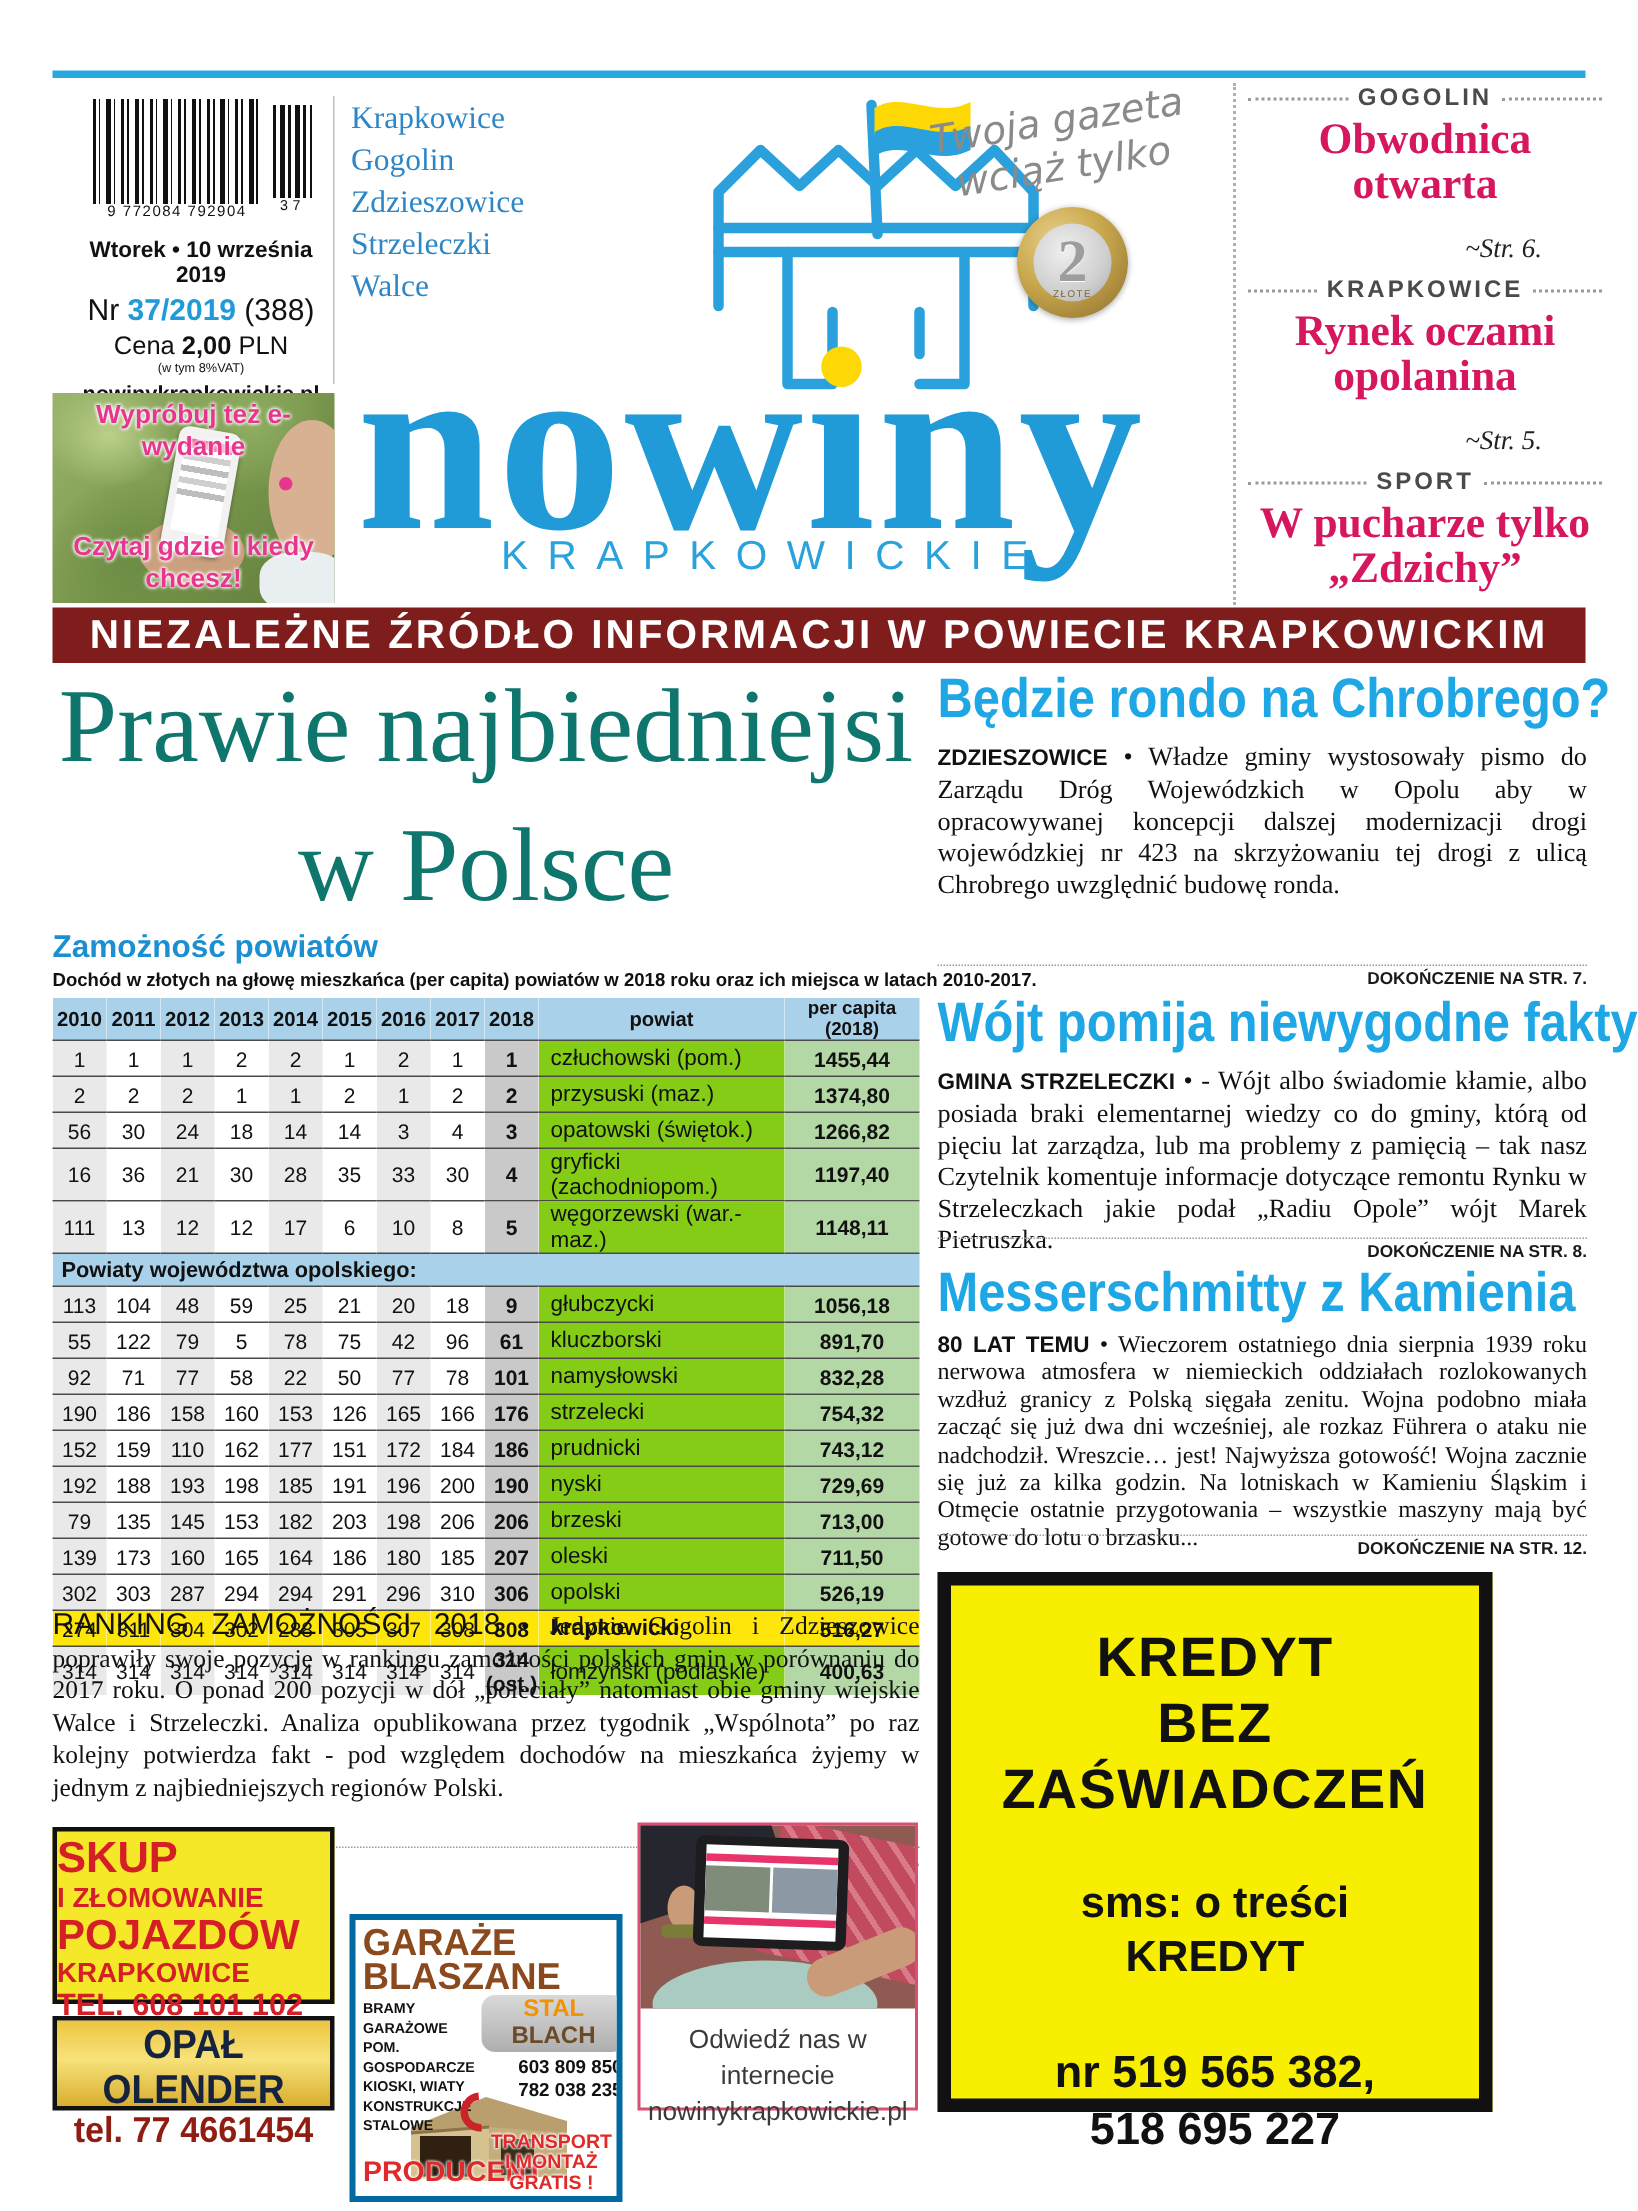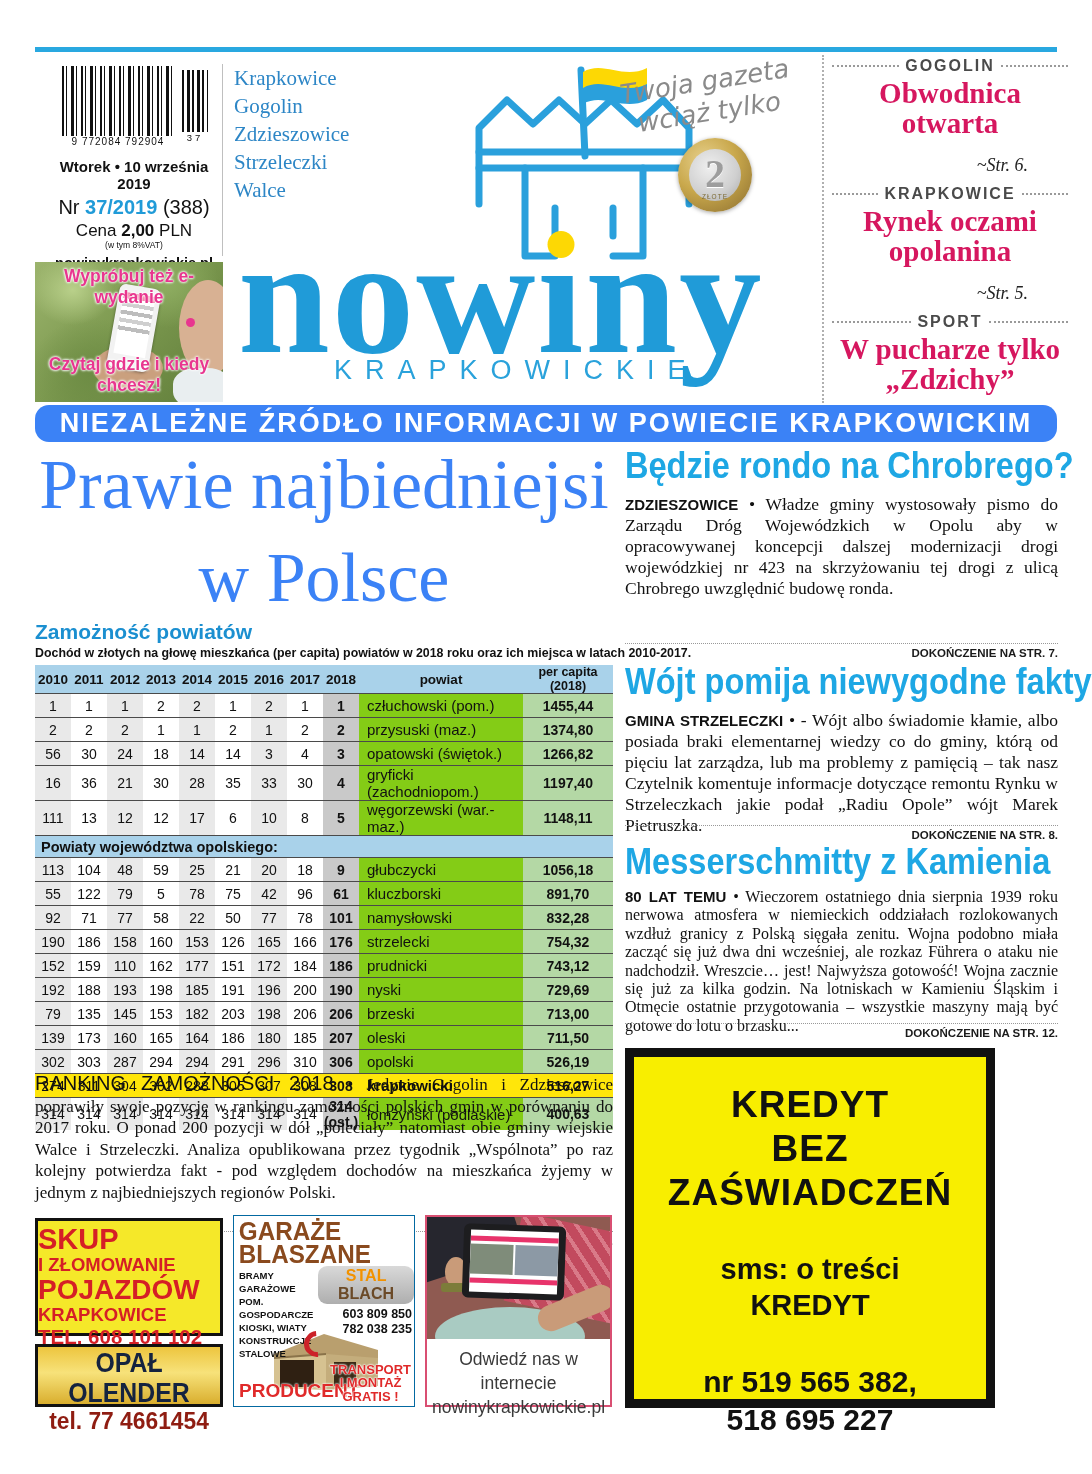--- a/index.html
+++ b/index.html
@@ -77,26 +77,26 @@
   .teaser{margin-bottom:9px;}
   .t-label-row{display:flex;align-items:center;gap:6px;margin:2px 0 0 0;}
   .t-dots{flex:1;border-top:2px dotted #9a9a9a;height:0;}
   .t-label{font-size:16px;font-weight:bold;color:#4a4a4a;letter-spacing:2px;}
   .t-title{font-family:"Liberation Serif",serif;font-weight:bold;color:#d6175f;
     font-size:29px;line-height:30px;text-align:center;margin-top:3px;}
   .t-page{font-family:"Liberation Serif",serif;font-style:italic;font-size:18px;color:#222;
     text-align:right;padding-right:40px;margin-top:17px;}
 
   
-  #banner{left:35px;top:405px;width:1022px;height:37px;background:#3b82f6;color:#fff;
-    display:flex;align-items:center;justify-content:center;font-size:27px;font-weight:bold;letter-spacing:2px;border-radius:14px;}
+  #banner{left:35px;top:405px;width:1022px;height:37px;background:#7f1d1d;color:#fff;
+    display:flex;align-items:center;justify-content:center;font-size:27px;font-weight:bold;letter-spacing:2px;}
 
   
   #lead-hl{left:35px;top:438px;width:578px;text-align:center;font-family:"Liberation Serif",serif;
-    font-size:70px;line-height:93px;color:#3b82f6;}
+    font-size:70px;line-height:93px;color:#0f766e;}
 
   
   #tbl-sec{left:35px;top:620px;width:578px;}
   #tbl-title{color:#1b8fd0;font-size:21px;font-weight:bold;}
   #tbl-sub{font-size:12.5px;font-weight:bold;margin-top:2px;transform:scaleX(.99);transform-origin:left;white-space:nowrap;}
   #ranking-table{border-collapse:collapse;margin-top:5px;width:578px;table-layout:fixed;}
   #ranking-table th,#ranking-table td{padding:0;text-align:center;font-size:14px;height:23px;overflow:hidden;}
   #ranking-table th{background:#a9d2ea;font-size:13.5px;height:21px;}
   #ranking-table tr.data{border-top:1px solid #4a4a4a;}
   #ranking-table td.c0,#ranking-table td.c2,#ranking-table td.c4,#ranking-table td.c6{background:#e9e9e9;}
@@ -140,21 +140,21 @@
   .skup-l2{font-size:18.5px;line-height:21px;}
   .skup-l3{font-size:28px;line-height:29px;}
   .skup-l4{font-size:18.5px;line-height:21px;}
   .skup-l5{font-size:20.5px;line-height:23px;}
   #ad-opal{left:35px;top:1344px;width:188px;height:63px;border:3px solid #111;box-sizing:border-box;
     background:linear-gradient(180deg,#edc53e 0%,#f7e27a 45%,#d9ae2e 100%);text-align:center;}
   #opal-name{font-size:27px;line-height:30px;font-weight:bold;color:#15233f;transform:scaleX(.92);margin-top:1px;}
   #opal-tel{font-size:24px;line-height:26px;font-weight:bold;color:#8f1d12;transform:scaleX(.95);}
 
   
-  #ad-garaze{left:233px;top:1215px;width:182px;height:192px;border:1px solid #0369a1;background:#fff;
+  #ad-garaze{left:233px;top:1276px;width:182px;height:192px;border:4px solid #0369a1;background:#fff;
     box-sizing:border-box;overflow:hidden;}
   #gar-title{color:#8a4a1e;font-weight:bold;font-size:25px;line-height:23px;padding:4px 0 0 5px;
     transform:scaleX(.97);transform-origin:left;}
   #gar-mid{position:relative;height:62px;}
   #gar-items{position:absolute;left:5px;top:3px;width:78px;font-size:9.5px;font-weight:bold;line-height:13px;color:#111;}
   #gar-right{position:absolute;left:84px;top:0;width:96px;}
   #stal-pill{background:linear-gradient(180deg,#d9d9d9,#aeaeae);border-radius:9px;text-align:center;
     font-size:16px;font-weight:bold;padding:1px 0;}
   #stal-pill .stal{color:#f29200;} #stal-pill .blach{color:#6b4a28;}
   #gar-phones{margin-top:3px;font-size:12.5px;font-weight:bold;line-height:15px;text-align:right;padding-right:2px;}

